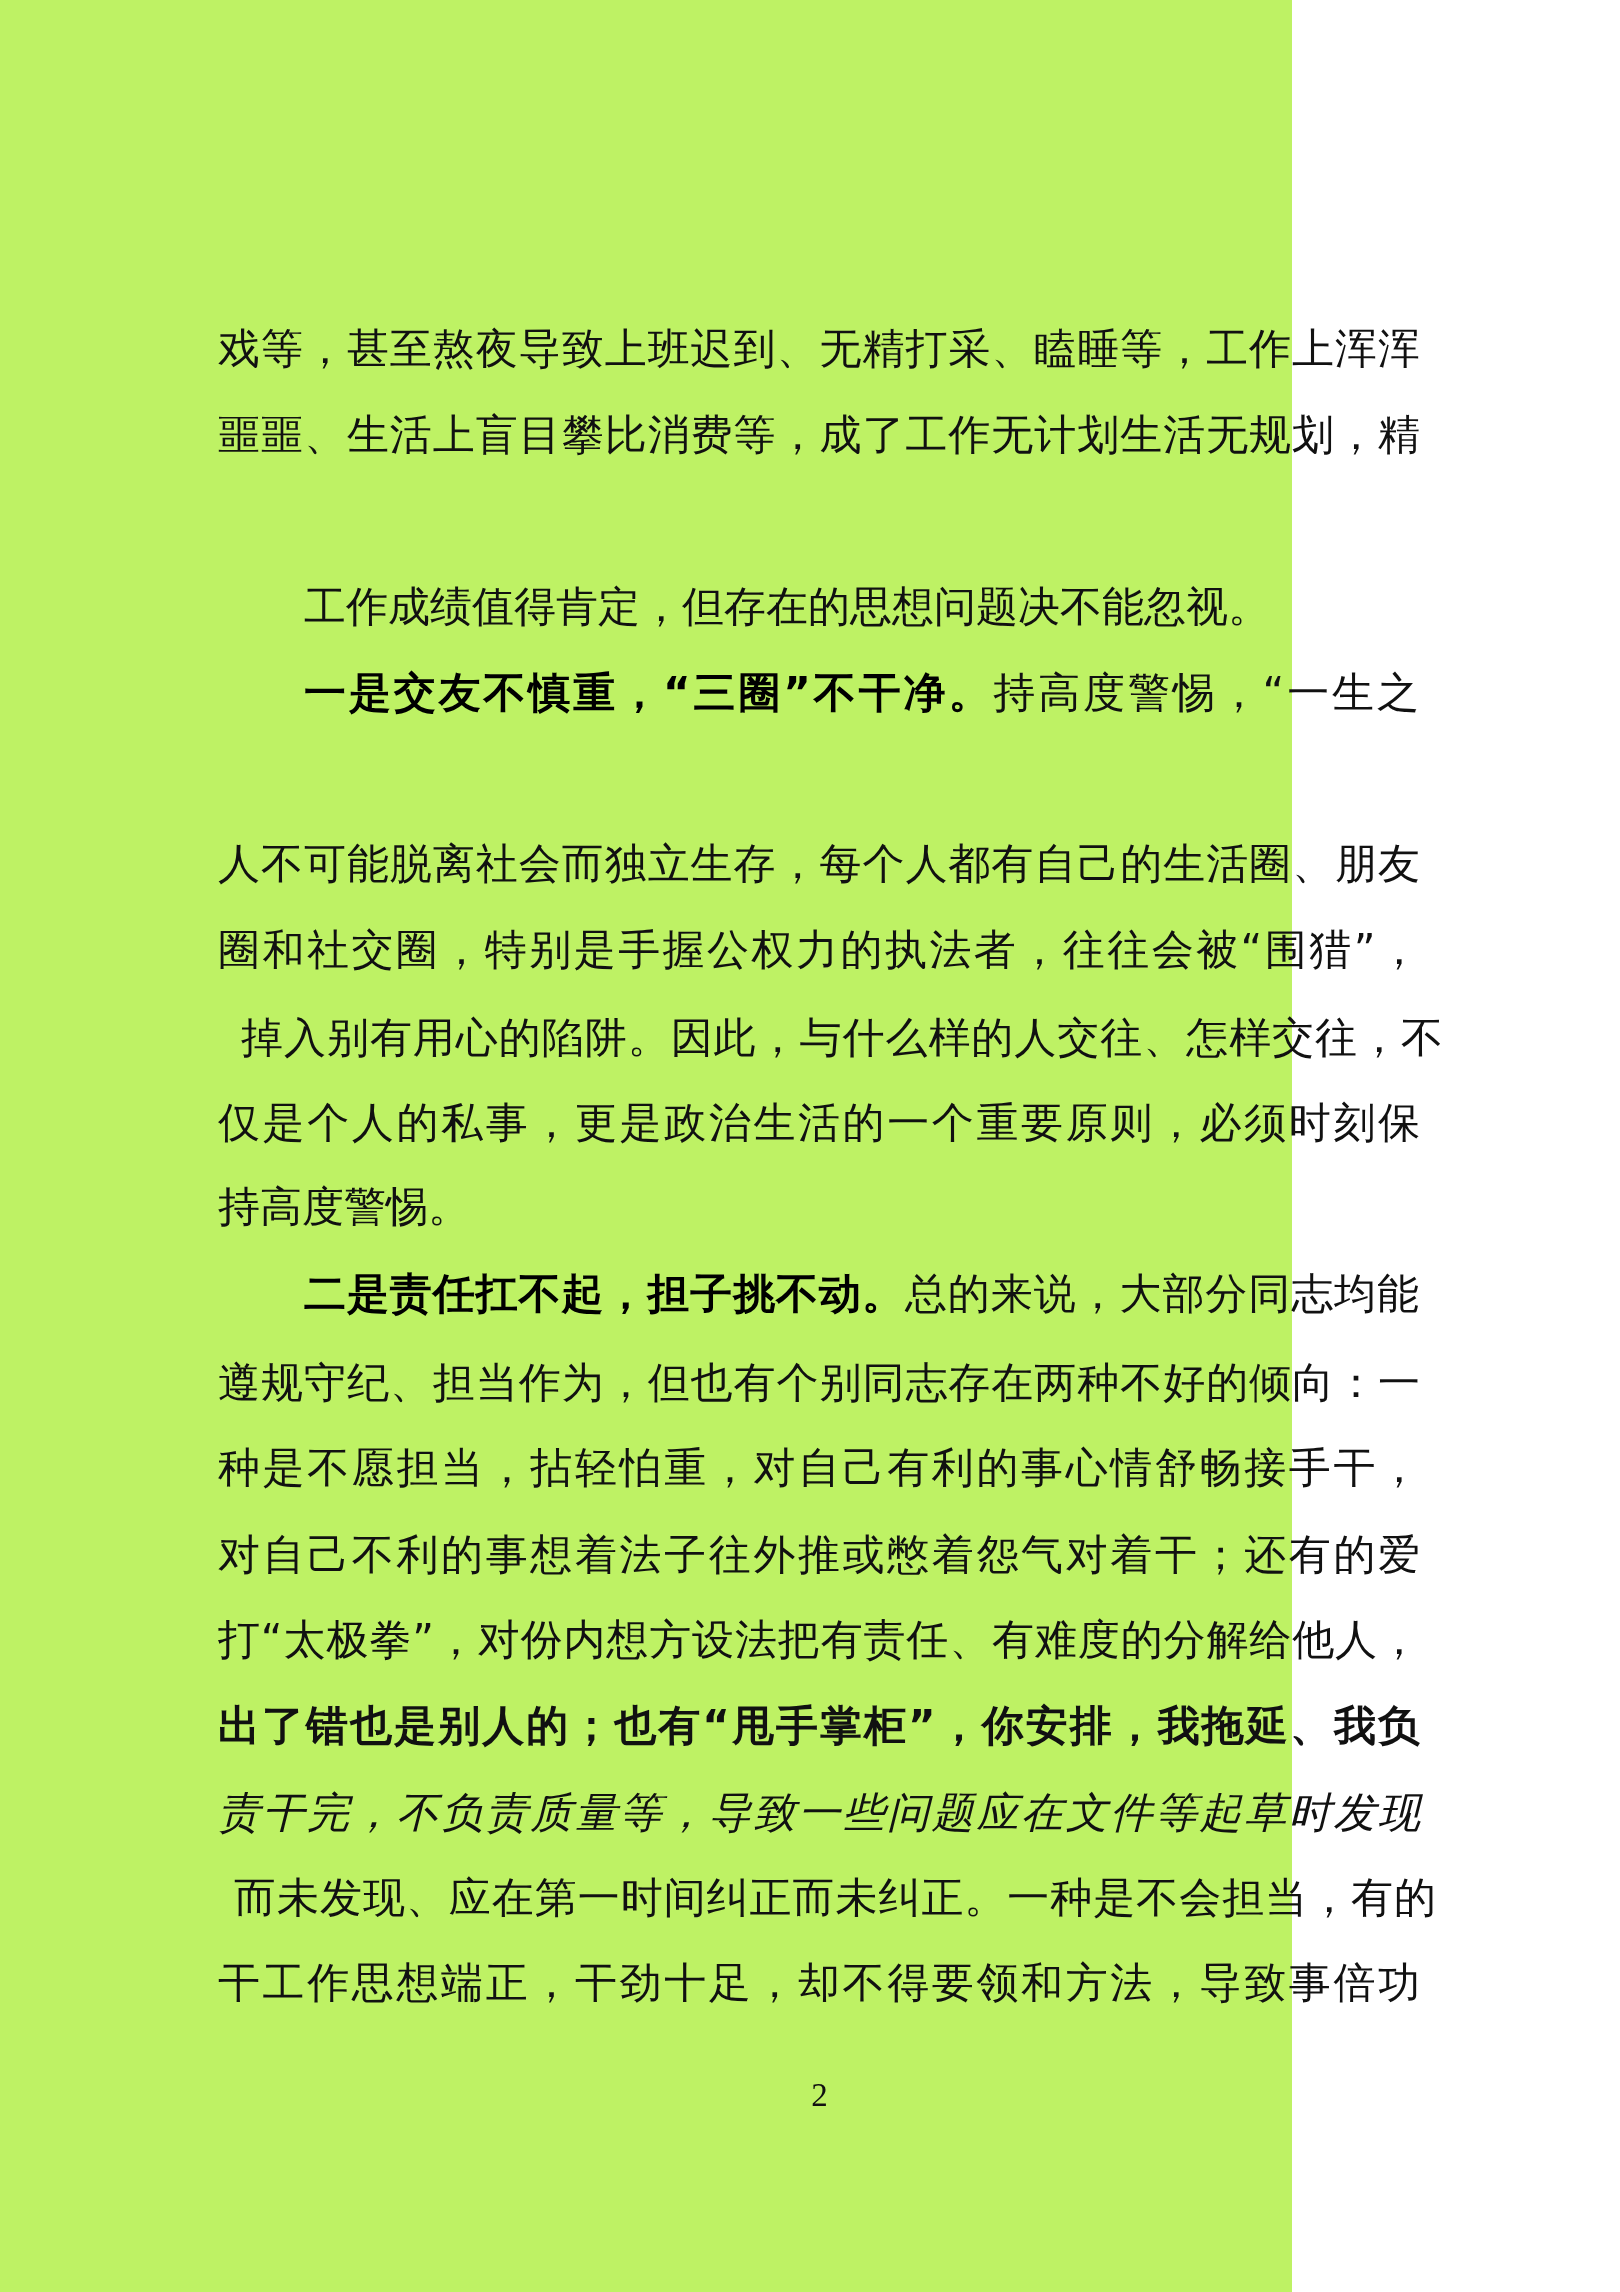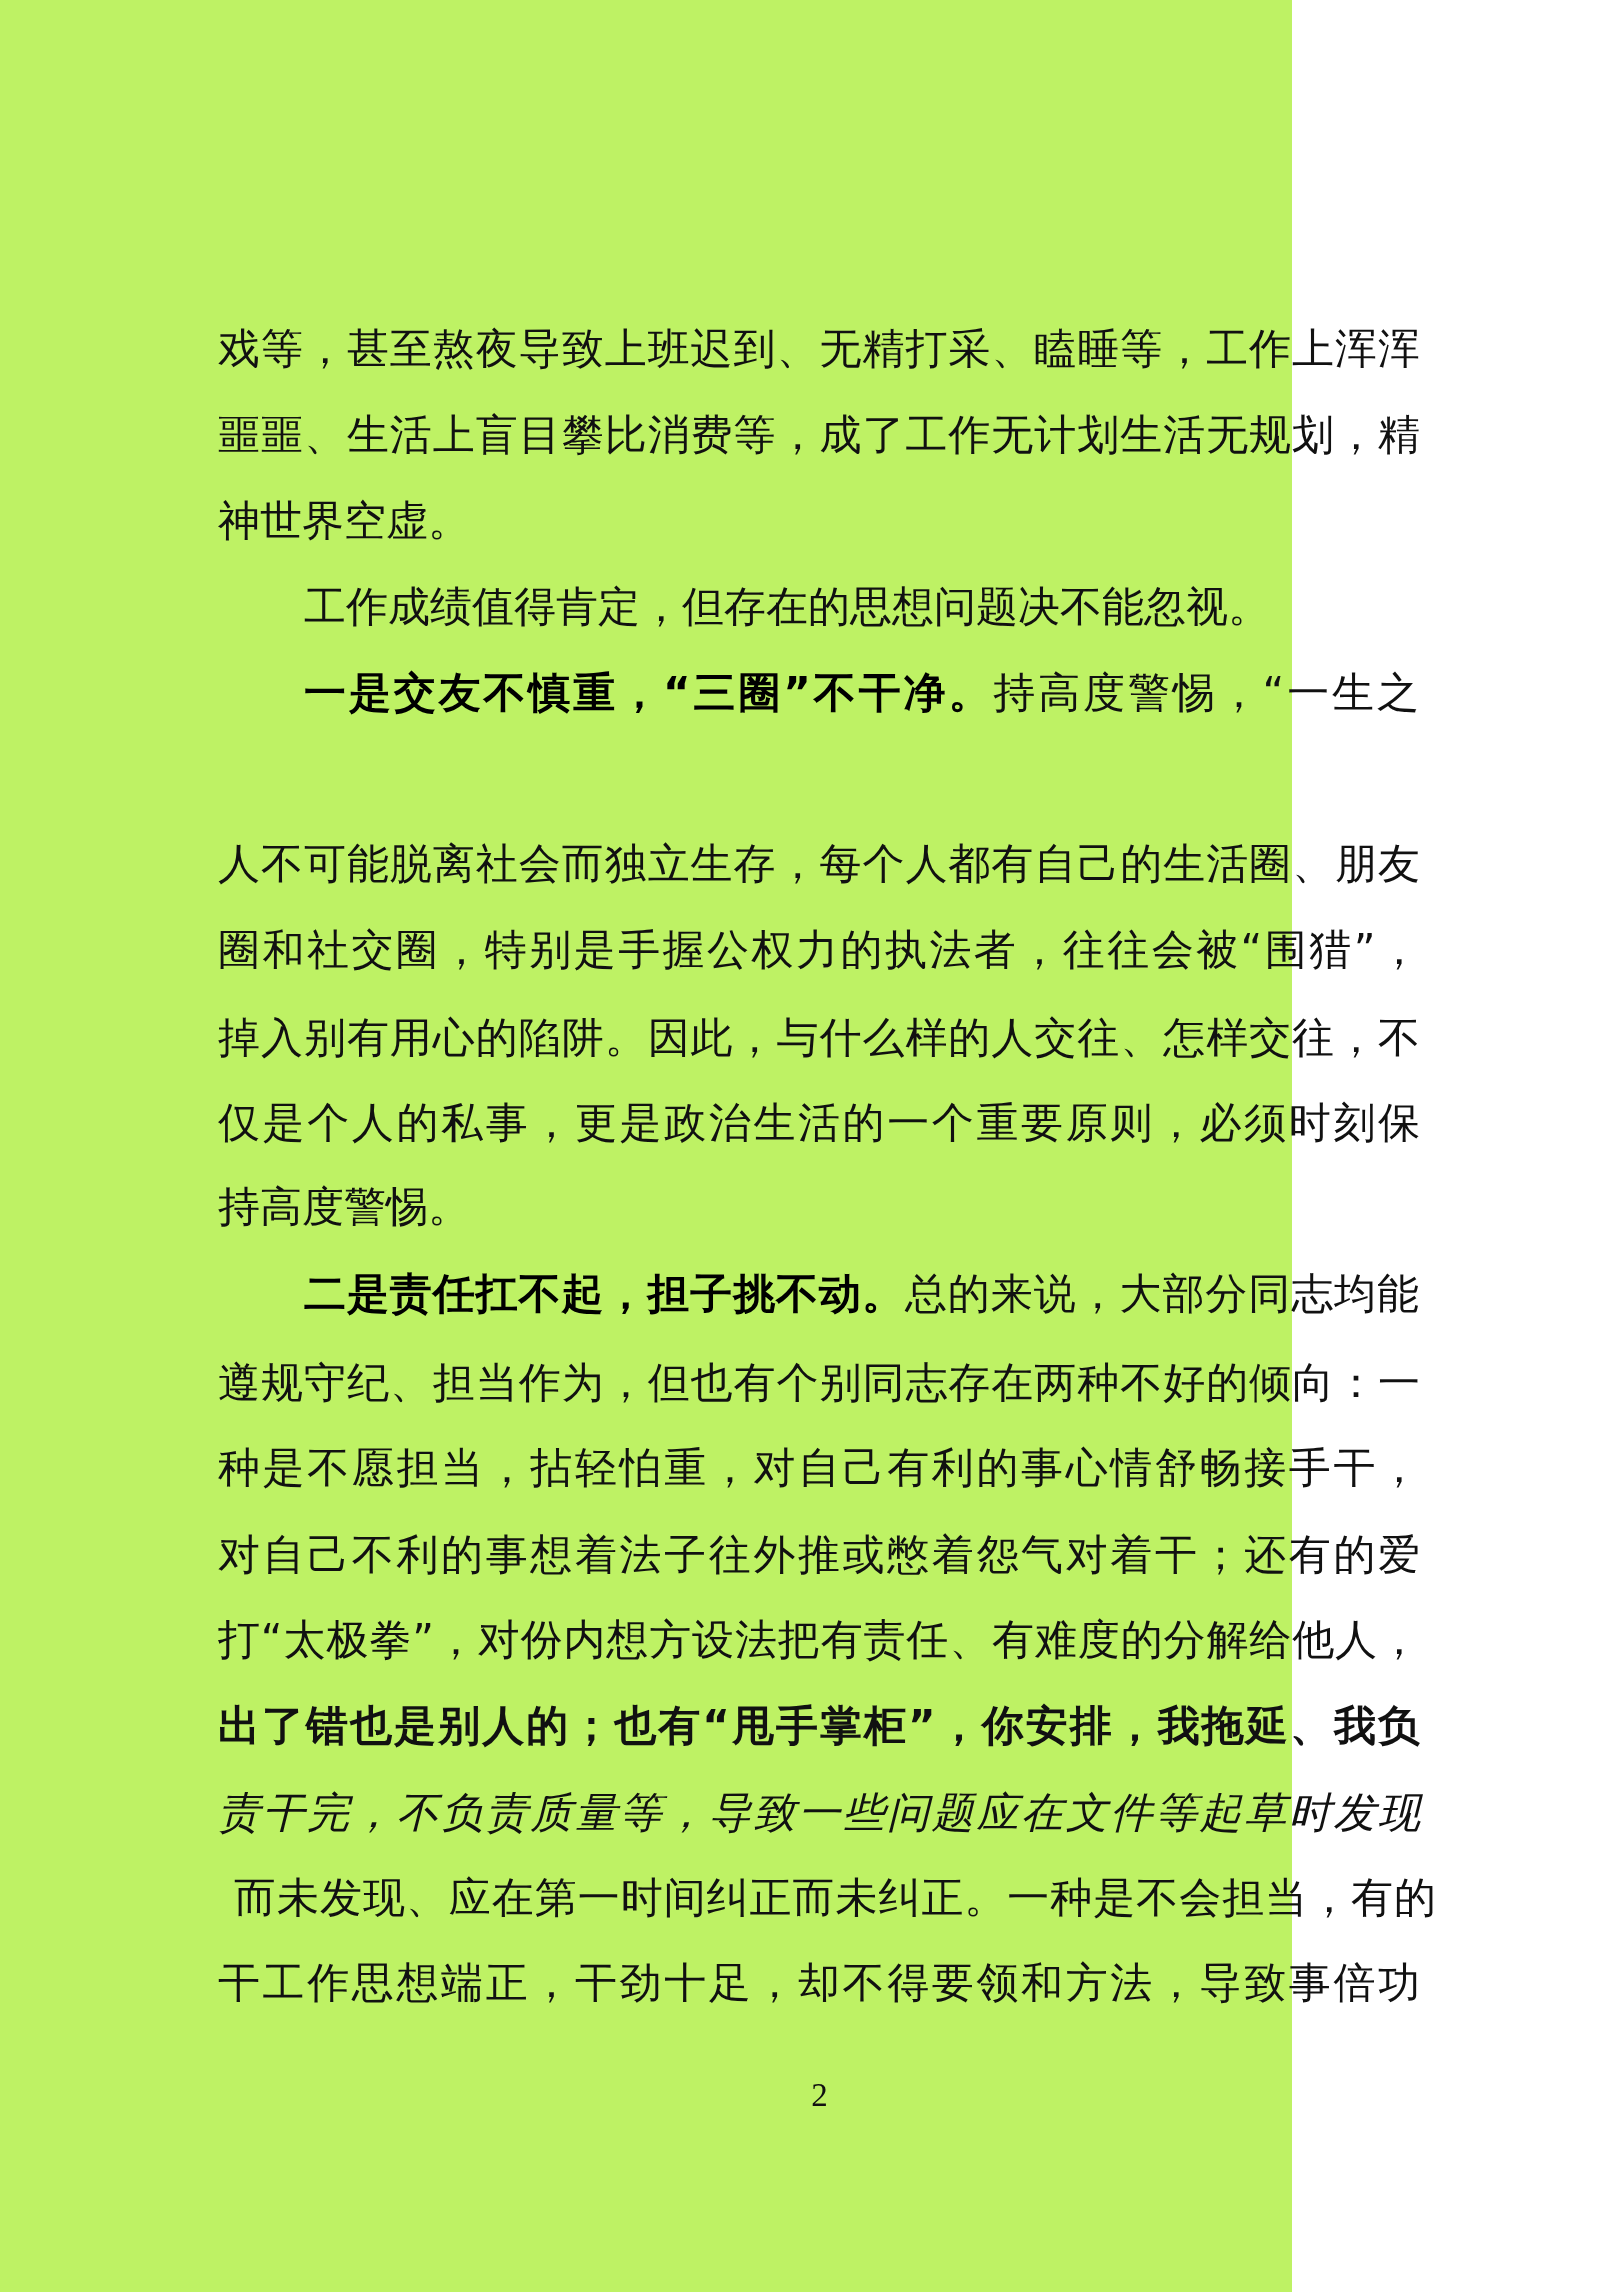--- a/index.html
+++ b/index.html
@@ -33,28 +33,27 @@
     color: #111111;
   }
 </style>
 </head>
 <body>
 
 <div class="page">
 
   <div class="line" style="top:321px;">戏等，甚至熬夜导致上班迟到、无精打采、瞌睡等，工作上浑浑</div>
   <div class="line" style="top:407px;">噩噩、生活上盲目攀比消费等，成了工作无计划生活无规划，精</div>
-  <div class="line last" style="top:493px;">神世界空虚。</div>
 
   <div class="line indent last" style="top:579px;">工作成绩值得肯定，但存在的思想问题决不能忽视。</div>
 
   <div class="line indent" style="top:665px;"><span class="b">一是交友不慎重，“三圈”不干净。</span><span>持高度警惕，“一生之</span></div>
   <div class="line" style="top:836px;">人不可能脱离社会而独立生存，每个人都有自己的生活圈、朋友</div>
   <div class="line" style="top:922px;">圈和社交圈，特别是手握公权力的执法者，往往会被“围猎”，</div>
-  <div class="line" style="top:1010px;">掉入别有用心的陷阱。因此，与什么样的人交往、怎样交往，不</div>
+  <div class="line" style="top:1010px;margin-left:23px;">掉入别有用心的陷阱。因此，与什么样的人交往、怎样交往，不</div>
   <div class="line last" style="top:1179px;">持高度警惕。</div>
   <div class="line" style="top:1095px;">仅是个人的私事，更是政治生活的一个重要原则，必须时刻保</div>
 
   <div class="line indent" style="top:1266px;"><span class="b">二是责任扛不起，担子挑不动。</span><span>总的来说，大部分同志均能</span></div>
   <div class="line" style="top:1355px;">遵规守纪、担当作为，但也有个别同志存在两种不好的倾向：一</div>
   <div class="line" style="top:1440px;">种是不愿担当，拈轻怕重，对自己有利的事心情舒畅接手干，</div>
   <div class="line" style="top:1527px;">对自己不利的事想着法子往外推或憋着怨气对着干；还有的爱</div>
   <div class="line" style="top:1612px;">打“太极拳”，对份内想方设法把有责任、有难度的分解给他人，</div>
   <div class="line" style="top:1698px;font-weight:bold;">出了错也是别人的；也有“甩手掌柜”，你安排，我拖延、我负</div>
   <div class="line" style="top:1785px;font-style:italic;">责干完，不负责质量等，导致一些问题应在文件等起草时发现</div>

